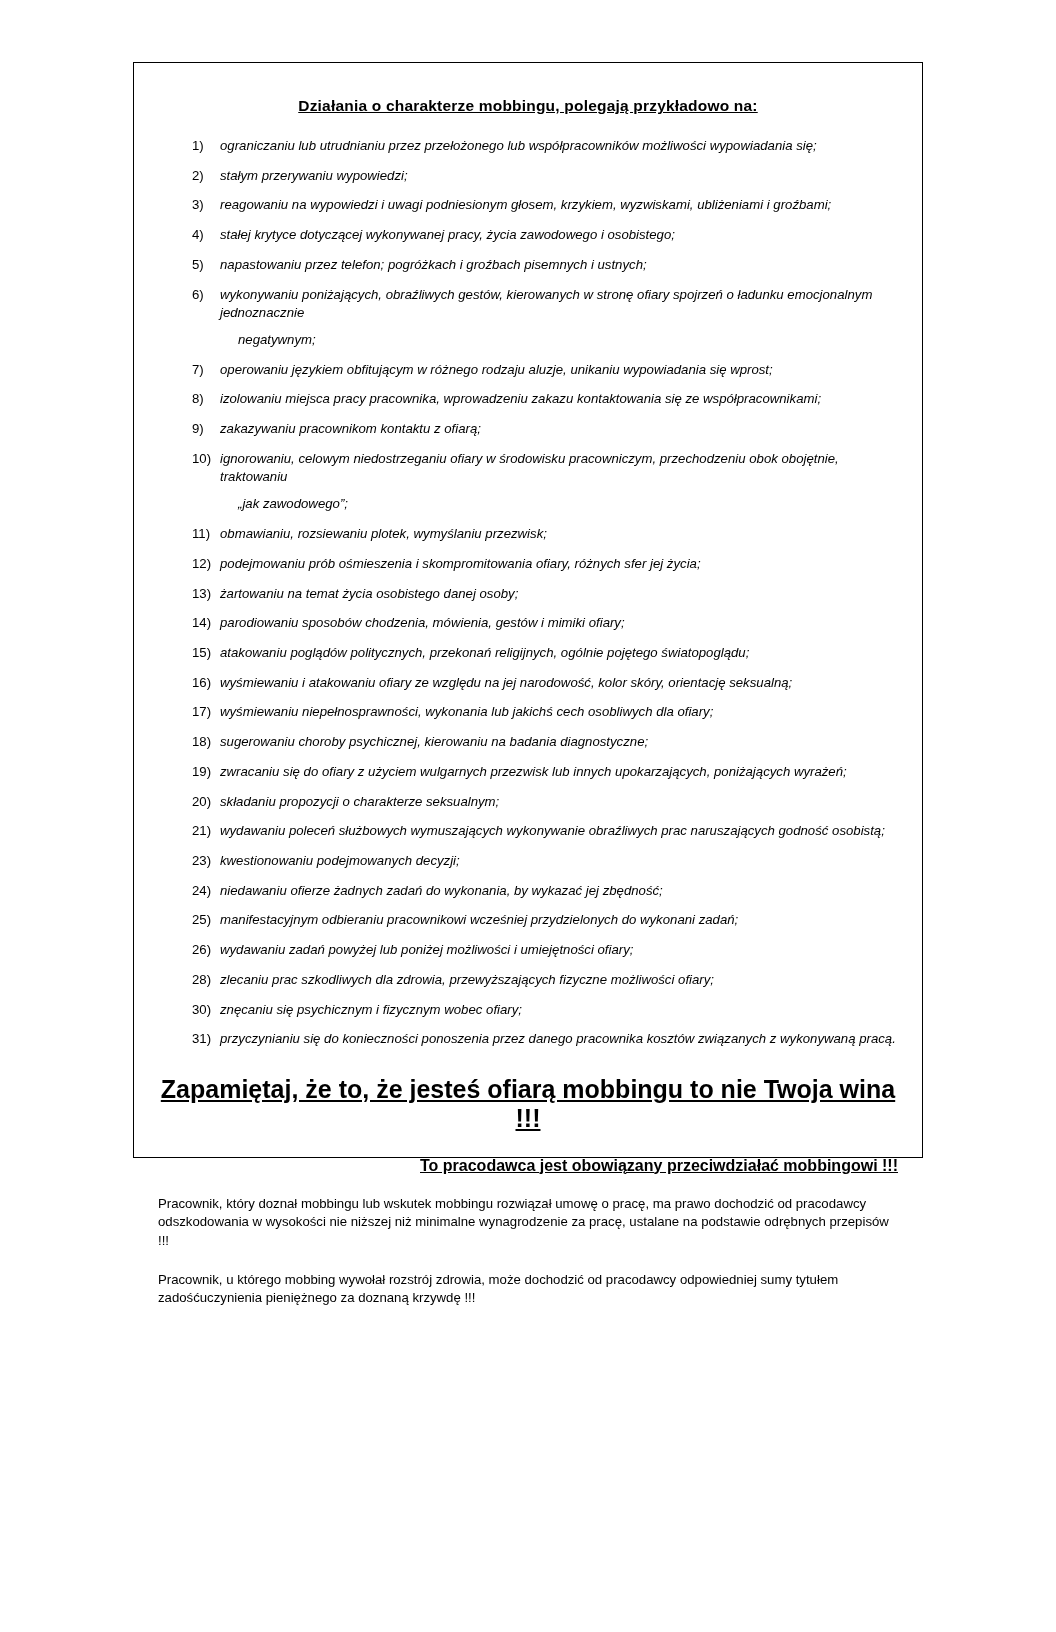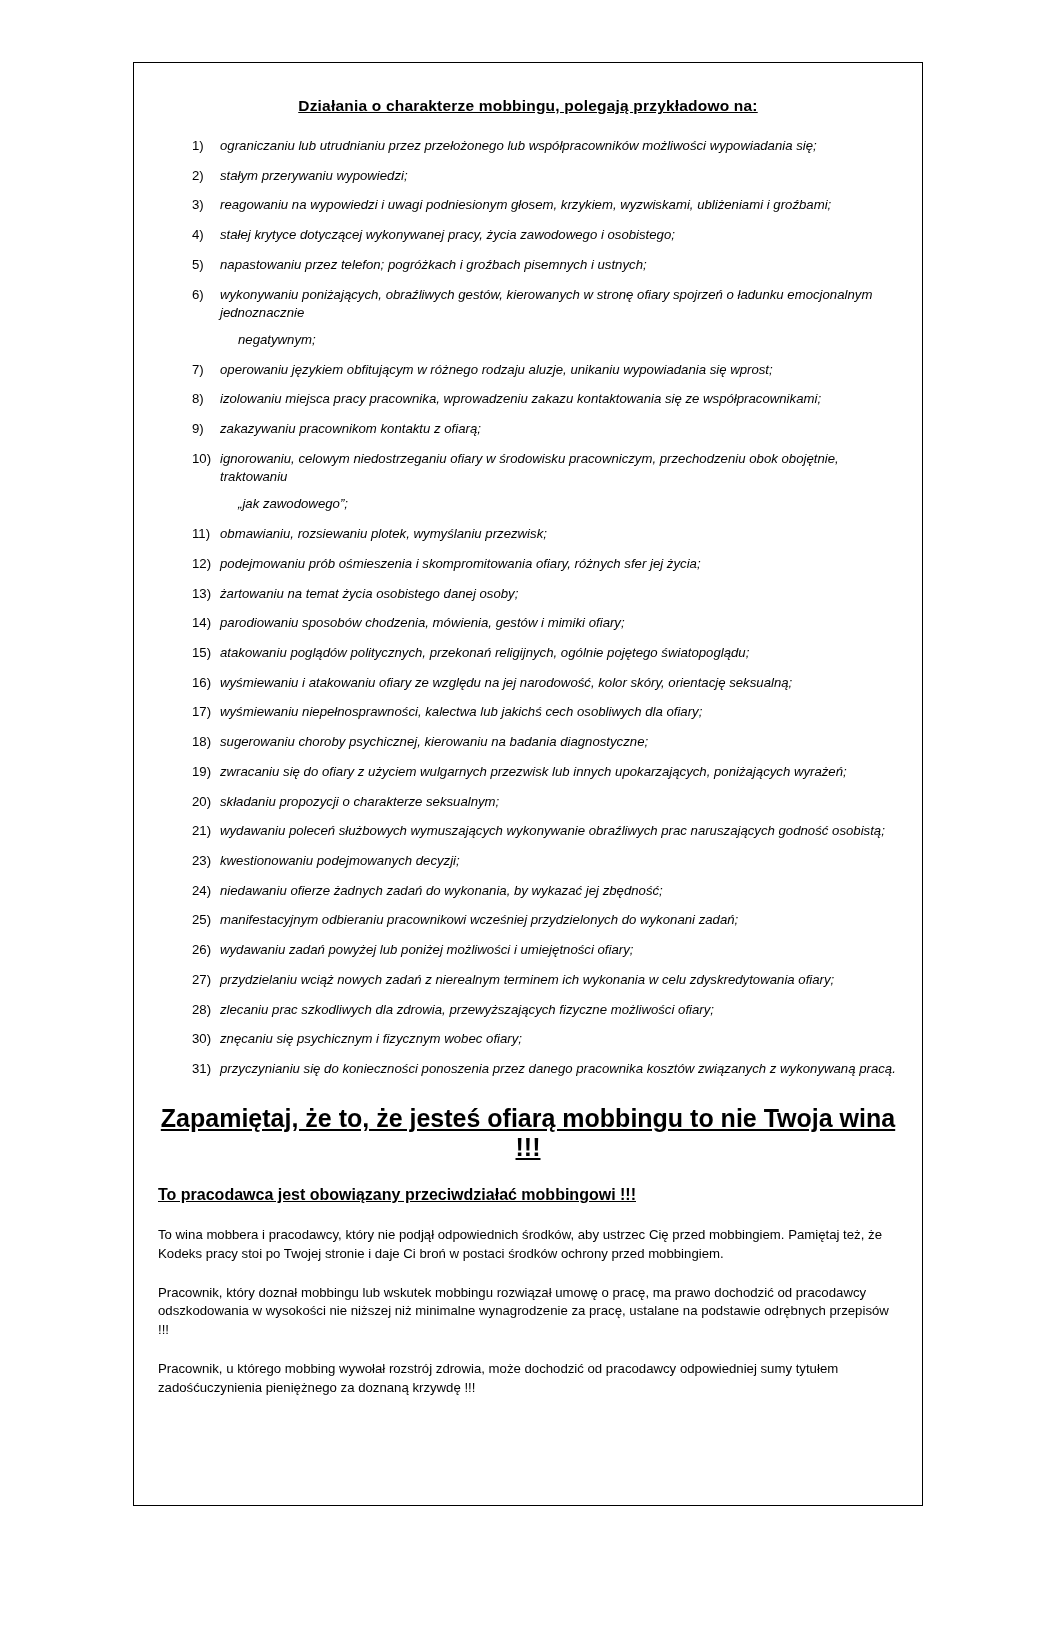--- a/index.html
+++ b/index.html
@@ -12,21 +12,21 @@
     height: 1632px;
     font-family: "Liberation Sans", sans-serif;
     color: #000000;
     position: relative;
   }
   .page {
     position: absolute;
     left: 133px;
     top: 62px;
     width: 790px;
-    height: 1444px;
+    height: 1096px;
     border: 1px solid #000000;
     box-sizing: border-box;
     padding: 26px 24px 16px 24px;
   }
   .doc-title {
     text-align: center;
     font-size: 15.5px;
     font-weight: bold;
     text-decoration: underline;
     letter-spacing: 0.2px;
@@ -61,21 +61,21 @@
     margin-top: 9px;
   }
   .banner1 {
     text-align: center;
     font-size: 25px;
     font-weight: bold;
     text-decoration: underline;
     margin: 26px 0 0 0;
   }
   .banner2 {
-    text-align: left;
+    text-align: right;
     font-size: 16px;
     font-weight: bold;
     text-decoration: underline;
     margin: 24px 0 0 0;
   }
   .para {
     font-size: 13.2px;
     line-height: 1.42;
     margin: 22px 0 0 0;
     text-align: left;
@@ -151,21 +151,21 @@
       <li>
         <span class="num">15)</span>
         <span class="txt">atakowaniu poglądów politycznych, przekonań religijnych, ogólnie pojętego światopoglądu;</span>
       </li>
       <li>
         <span class="num">16)</span>
         <span class="txt">wyśmiewaniu i atakowaniu ofiary ze względu na jej narodowość, kolor skóry, orientację seksualną;</span>
       </li>
       <li>
         <span class="num">17)</span>
-        <span class="txt">wyśmiewaniu niepełnosprawności, kalectwa lub jakichś cech osobliwych dla ofiary;</span>
+        <span class="txt">wyśmiewaniu niepełnosprawności, wykonania lub jakichś cech osobliwych dla ofiary;</span>
       </li>
       <li>
         <span class="num">18)</span>
         <span class="txt">sugerowaniu choroby psychicznej, kierowaniu na badania diagnostyczne;</span>
       </li>
       <li>
         <span class="num">19)</span>
         <span class="txt">zwracaniu  się do ofiary z użyciem wulgarnych przezwisk lub  innych upokarzających, poniżających wyrażeń;</span>
       </li>
       <li>
@@ -186,37 +186,32 @@
       </li>
       <li>
         <span class="num">25)</span>
         <span class="txt">manifestacyjnym odbieraniu pracownikowi wcześniej przydzielonych  do wykonani zadań;</span>
       </li>
       <li>
         <span class="num">26)</span>
         <span class="txt">wydawaniu zadań powyżej lub poniżej możliwości i umiejętności ofiary;</span>
       </li>
       <li>
-        <span class="num">27)</span>
-        <span class="txt">przydzielaniu wciąż nowych zadań z nierealnym terminem ich wykonania w celu zdyskredytowania ofiary;</span>
-      </li>
-      <li>
         <span class="num">28)</span>
         <span class="txt">zlecaniu prac szkodliwych dla zdrowia, przewyższających fizyczne możliwości ofiary;</span>
       </li>
       <li>
         <span class="num">30)</span>
         <span class="txt">znęcaniu się psychicznym i fizycznym wobec ofiary;</span>
       </li>
       <li>
         <span class="num">31)</span>
         <span class="txt">przyczynianiu się do konieczności ponoszenia przez danego  pracownika kosztów związanych z wykonywaną pracą.</span>
       </li>
     </ol>
 
   <div class="banner1">Zapamiętaj, że to, że jesteś ofiarą mobbingu to nie Twoja wina !!!</div>
   <div class="banner2">To pracodawca jest obowiązany przeciwdziałać mobbingowi !!!</div>
 
-  <p class="para">To wina mobbera i pracodawcy, który nie podjął odpowiednich środków, aby ustrzec Cię przed mobbingiem. Pamiętaj też, że Kodeks pracy stoi po Twojej stronie i daje Ci broń w postaci środków ochrony przed mobbingiem.</p>
   <p class="para tight">Pracownik, który doznał mobbingu lub wskutek mobbingu rozwiązał umowę o pracę, ma prawo dochodzić od pracodawcy odszkodowania w wysokości nie niższej niż minimalne wynagrodzenie za pracę, ustalane na podstawie odrębnych przepisów !!!</p>
   <p class="para tight">Pracownik, u którego mobbing wywołał rozstrój zdrowia, może dochodzić od pracodawcy odpowiedniej sumy tytułem zadośćuczynienia pieniężnego za doznaną krzywdę !!!</p>
 
 </div>
 
 </body></html>

